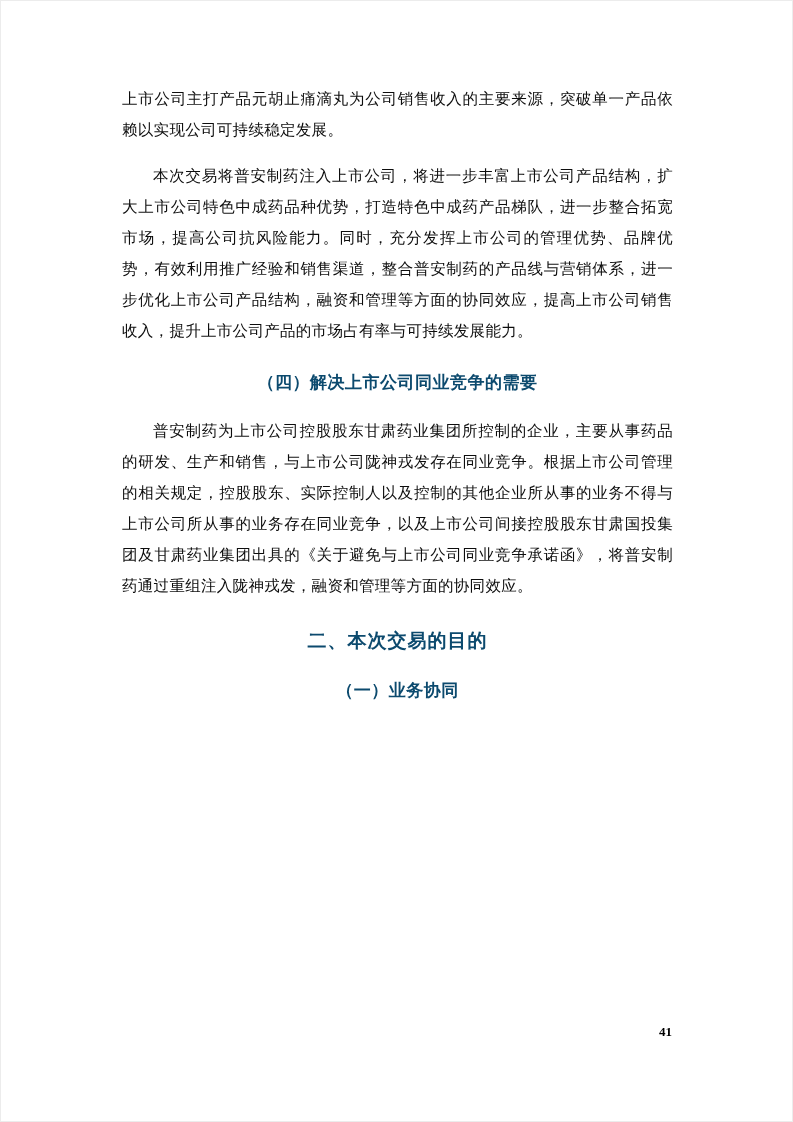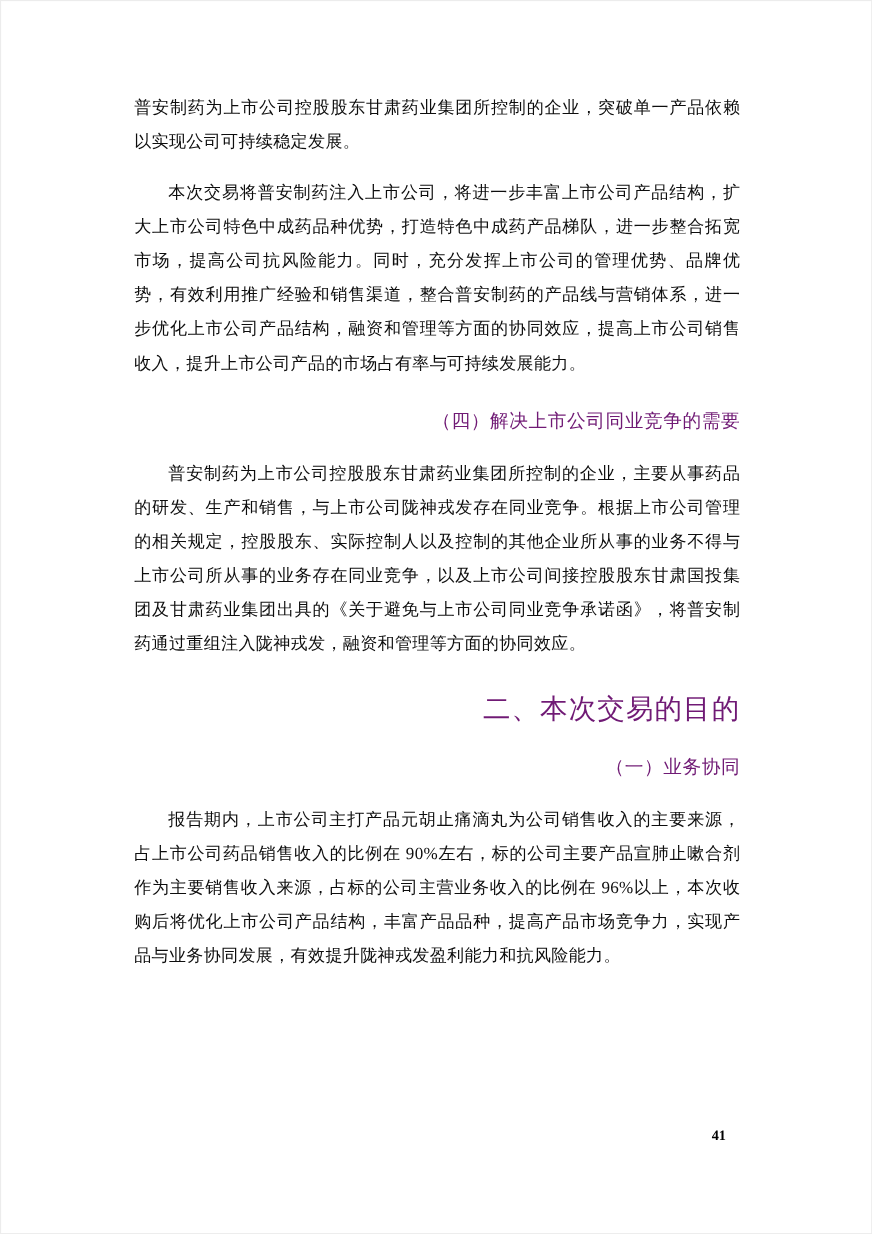--- a/index.html
+++ b/index.html
@@ -28,62 +28,61 @@
     line-height: 31px;
     text-align: justify;
     text-indent: 2em;
     letter-spacing: 0.3px;
   }
   p.body-para.no-indent {
     text-indent: 0;
   }
   .heading {
     font-family: "Liberation Sans", "DejaVu Sans", sans-serif;
-    font-weight: normal;
-    color: #701a75;
-    text-align: right;
+    font-weight: bold;
+    color: #0c4a6e;
+    text-align: center;
   }
   .heading-l2 {
-    font-size: 25px;
+    font-size: 19px;
     margin: 27px 0 23px 0;
     letter-spacing: 1px;
   }
   .heading-l3 {
     font-size: 17px;
     margin: 25px 0 21px 0;
     letter-spacing: 0.5px;
   }
   .page-number {
     position: absolute;
-    right: 132px;
+    right: 120px;
     bottom: 81px;
     font-size: 13px;
     font-weight: bold;
     font-family: "Liberation Serif", "DejaVu Serif", serif;
     color: #000000;
   }
 </style>
 </head>
 <body>
 
 <div class="page">
   <div class="content">
 
-    <p class="body-para no-indent">普安制药为上市公司控股股东甘肃药业集团所控制的企业，突破单一产品依赖以实现公司可持续稳定发展。</p>
+    <p class="body-para no-indent">上市公司主打产品元胡止痛滴丸为公司销售收入的主要来源，突破单一产品依赖以实现公司可持续稳定发展。</p>
 
     <p class="body-para">本次交易将普安制药注入上市公司，将进一步丰富上市公司产品结构，扩大上市公司特色中成药品种优势，打造特色中成药产品梯队，进一步整合拓宽市场，提高公司抗风险能力。同时，充分发挥上市公司的管理优势、品牌优势，有效利用推广经验和销售渠道，整合普安制药的产品线与营销体系，进一步优化上市公司产品结构，融资和管理等方面的协同效应，提高上市公司销售收入，提升上市公司产品的市场占有率与可持续发展能力。</p>
 
     <div class="heading heading-l3">（四）解决上市公司同业竞争的需要</div>
 
     <p class="body-para">普安制药为上市公司控股股东甘肃药业集团所控制的企业，主要从事药品的研发、生产和销售，与上市公司陇神戎发存在同业竞争。根据上市公司管理的相关规定，控股股东、实际控制人以及控制的其他企业所从事的业务不得与上市公司所从事的业务存在同业竞争，以及上市公司间接控股股东甘肃国投集团及甘肃药业集团出具的《关于避免与上市公司同业竞争承诺函》，将普安制药通过重组注入陇神戎发，融资和管理等方面的协同效应。</p>
 
     <div class="heading heading-l2">二、本次交易的目的</div>
 
 
     <div class="heading heading-l3">（一）业务协同</div>
 
-    <p class="body-para">报告期内，上市公司主打产品元胡止痛滴丸为公司销售收入的主要来源，占上市公司药品销售收入的比例在 90%左右，标的公司主要产品宣肺止嗽合剂作为主要销售收入来源，占标的公司主营业务收入的比例在 96%以上，本次收购后将优化上市公司产品结构，丰富产品品种，提高产品市场竞争力，实现产品与业务协同发展，有效提升陇神戎发盈利能力和抗风险能力。</p>
 
 
   </div>
 
   <div class="page-number">41</div>
 </div>
 
 </body></html>

